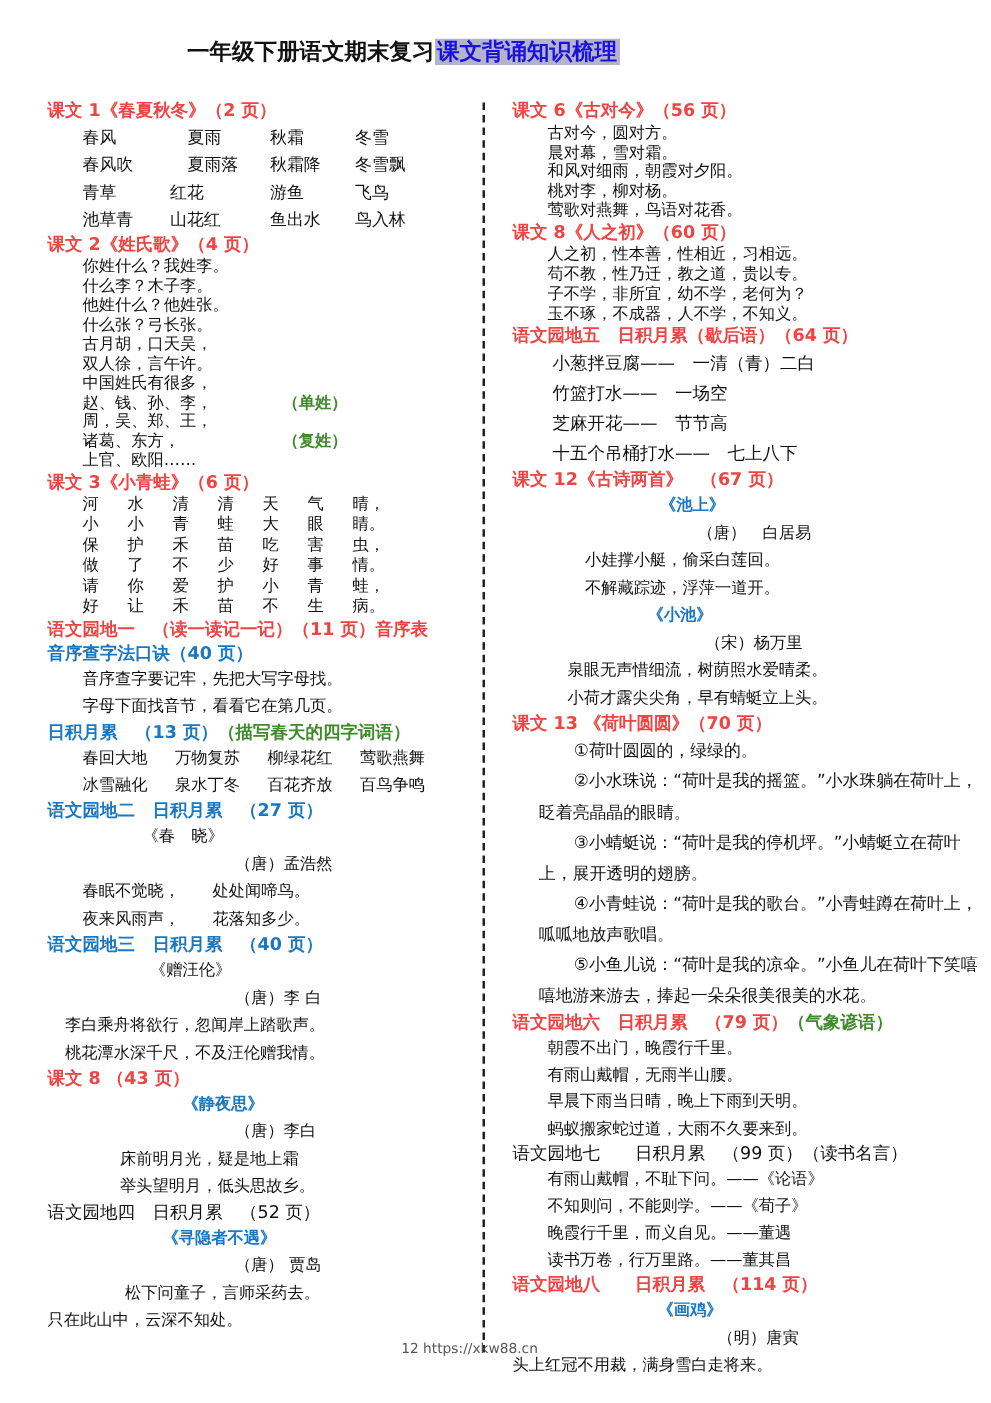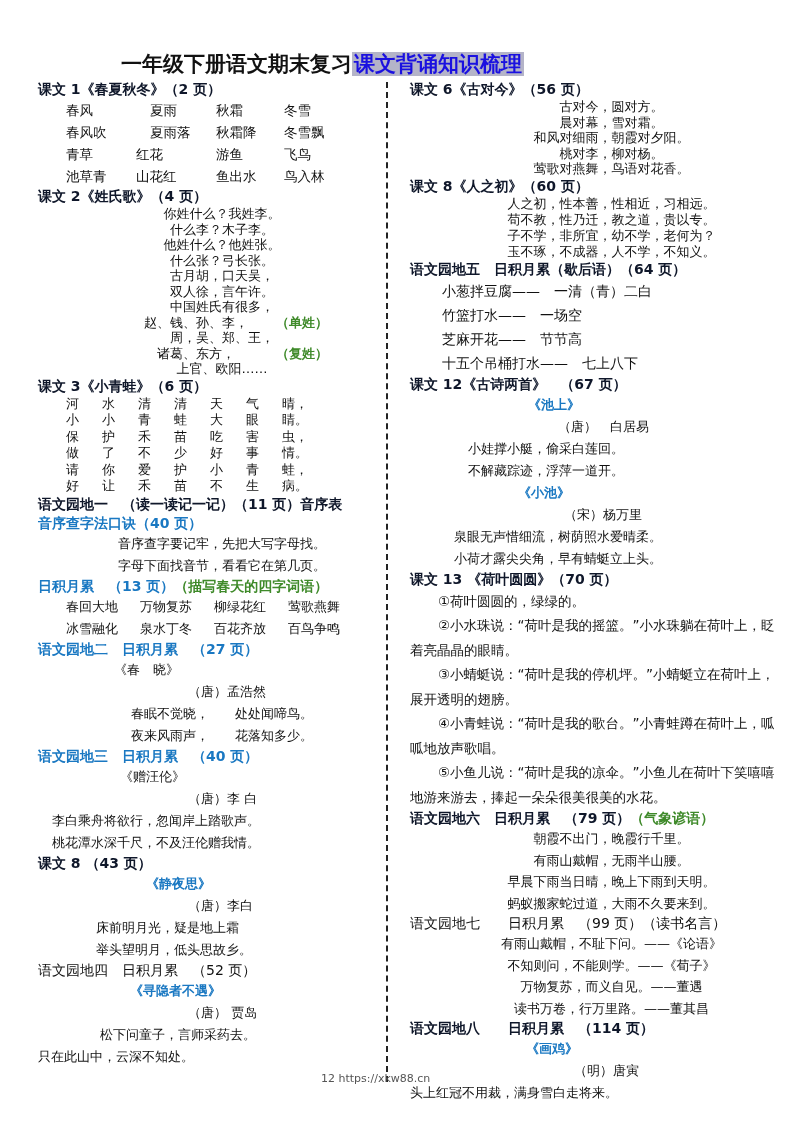--- a/index.html
+++ b/index.html
@@ -1,37 +1,37 @@
 <!DOCTYPE html>
 <html><head>
 <meta charset="utf-8">
 <style>
   html, body { margin:0; padding:0; background:#fff; }
   body { width:793px; height:1122px; position:relative; overflow:hidden;
          font-family:"DejaVu Sans", "Liberation Sans", sans-serif; color:#111; }
-  .title { position:absolute; top:46px; left:0; width:645px; text-align:center;
-           font-size:21px; font-weight:bold; letter-spacing:0px; line-height:36px; }
+  .title { position:absolute; top:24px; left:0; width:645px; text-align:center;
+           font-size:18px; font-weight:bold; letter-spacing:0px; line-height:36px; }
   .title .hl { color:#1a10e0; background:#b4b4c8; padding:0 2px; }
   .divider { position:absolute; left:386px; top:82px; height:1000px; border-left:2px dashed #222; }
   .col { position:absolute; top:80px; font-size:13px; line-height:17.5px; }
   .col.left { left:38px; width:340px; }
   .col.right { left:410px; width:375px; }
   .h { font-weight:bold; font-size:14px; line-height:19px; white-space:nowrap; }
-  .red { color:#0f172a; }
+  .red { color:#ef4444; }
   .blue { color:#1a78c2; }
   .green { color:#3f8a2a; }
   .plainh { font-weight:normal; color:#111; font-size:14px; line-height:19px; white-space:nowrap; }
-  .ind { padding-left:28px;text-align:center; }
+  .ind { padding-left:28px; }
   .grid4 { display:grid; grid-template-columns:70px 80px 68px 70px; padding-left:28px; line-height:22px; font-size:13.5px; }
   .grid7 { display:grid; grid-template-columns:repeat(7, 36px); padding-left:28px; line-height:16.5px; }
   .grid4w { display:grid; grid-template-columns:74px 74px 74px 74px; padding-left:28px; line-height:22px; }
   .row { white-space:nowrap; }
   .lh22 { line-height:22px; }
   .center-title { font-weight:bold; }
-  .para { text-indent:28px; line-height:24.5px; font-size:13.5px; }
+  .para { text-indent:28px; line-height:24.5px; font-size:13.5px;margin-left:21px; }
   .footer { position:absolute; left:321px; top:1072px; font-size:11px; color:#555; }
 </style>
 </head>
 <body>
 
 <div class="title"><span>一年级下册语文期末复习</span><span class="hl">课文背诵知识梳理</span></div>
 
 <div class="divider"></div>
 
 <div class="col left">
@@ -221,21 +221,21 @@
     <div class="row">朝霞不出门，晚霞行千里。</div>
     <div class="row">有雨山戴帽，无雨半山腰。</div>
     <div class="row">早晨下雨当日晴，晚上下雨到天明。</div>
     <div class="row">蚂蚁搬家蛇过道，大雨不久要来到。</div>
   </div>
 
   <div class="plainh">语文园地七　　日积月累　（99 页）（读书名言）</div>
   <div class="ind" style="line-height:21.5px">
     <div class="row">有雨山戴帽，不耻下问。——《论语》</div>
     <div class="row">不知则问，不能则学。——《荀子》</div>
-    <div class="row">万物复苏，而义自见。——董遇</div>
+    <div class="row">晚霞行千里，而义自见。——董遇</div>
     <div class="row">读书万卷，行万里路。——董其昌</div>
   </div>
 
   <div class="h red">语文园地八　　日积月累　（114 页）</div>
   <div class="lh22">
     <div class="blue center-title" style="padding-left:116px">《画鸡》</div>
     <div style="padding-left:164px">（明）唐寅</div>
     <div class="row">头上红冠不用裁，满身雪白走将来。</div>
   </div>
 </div>

